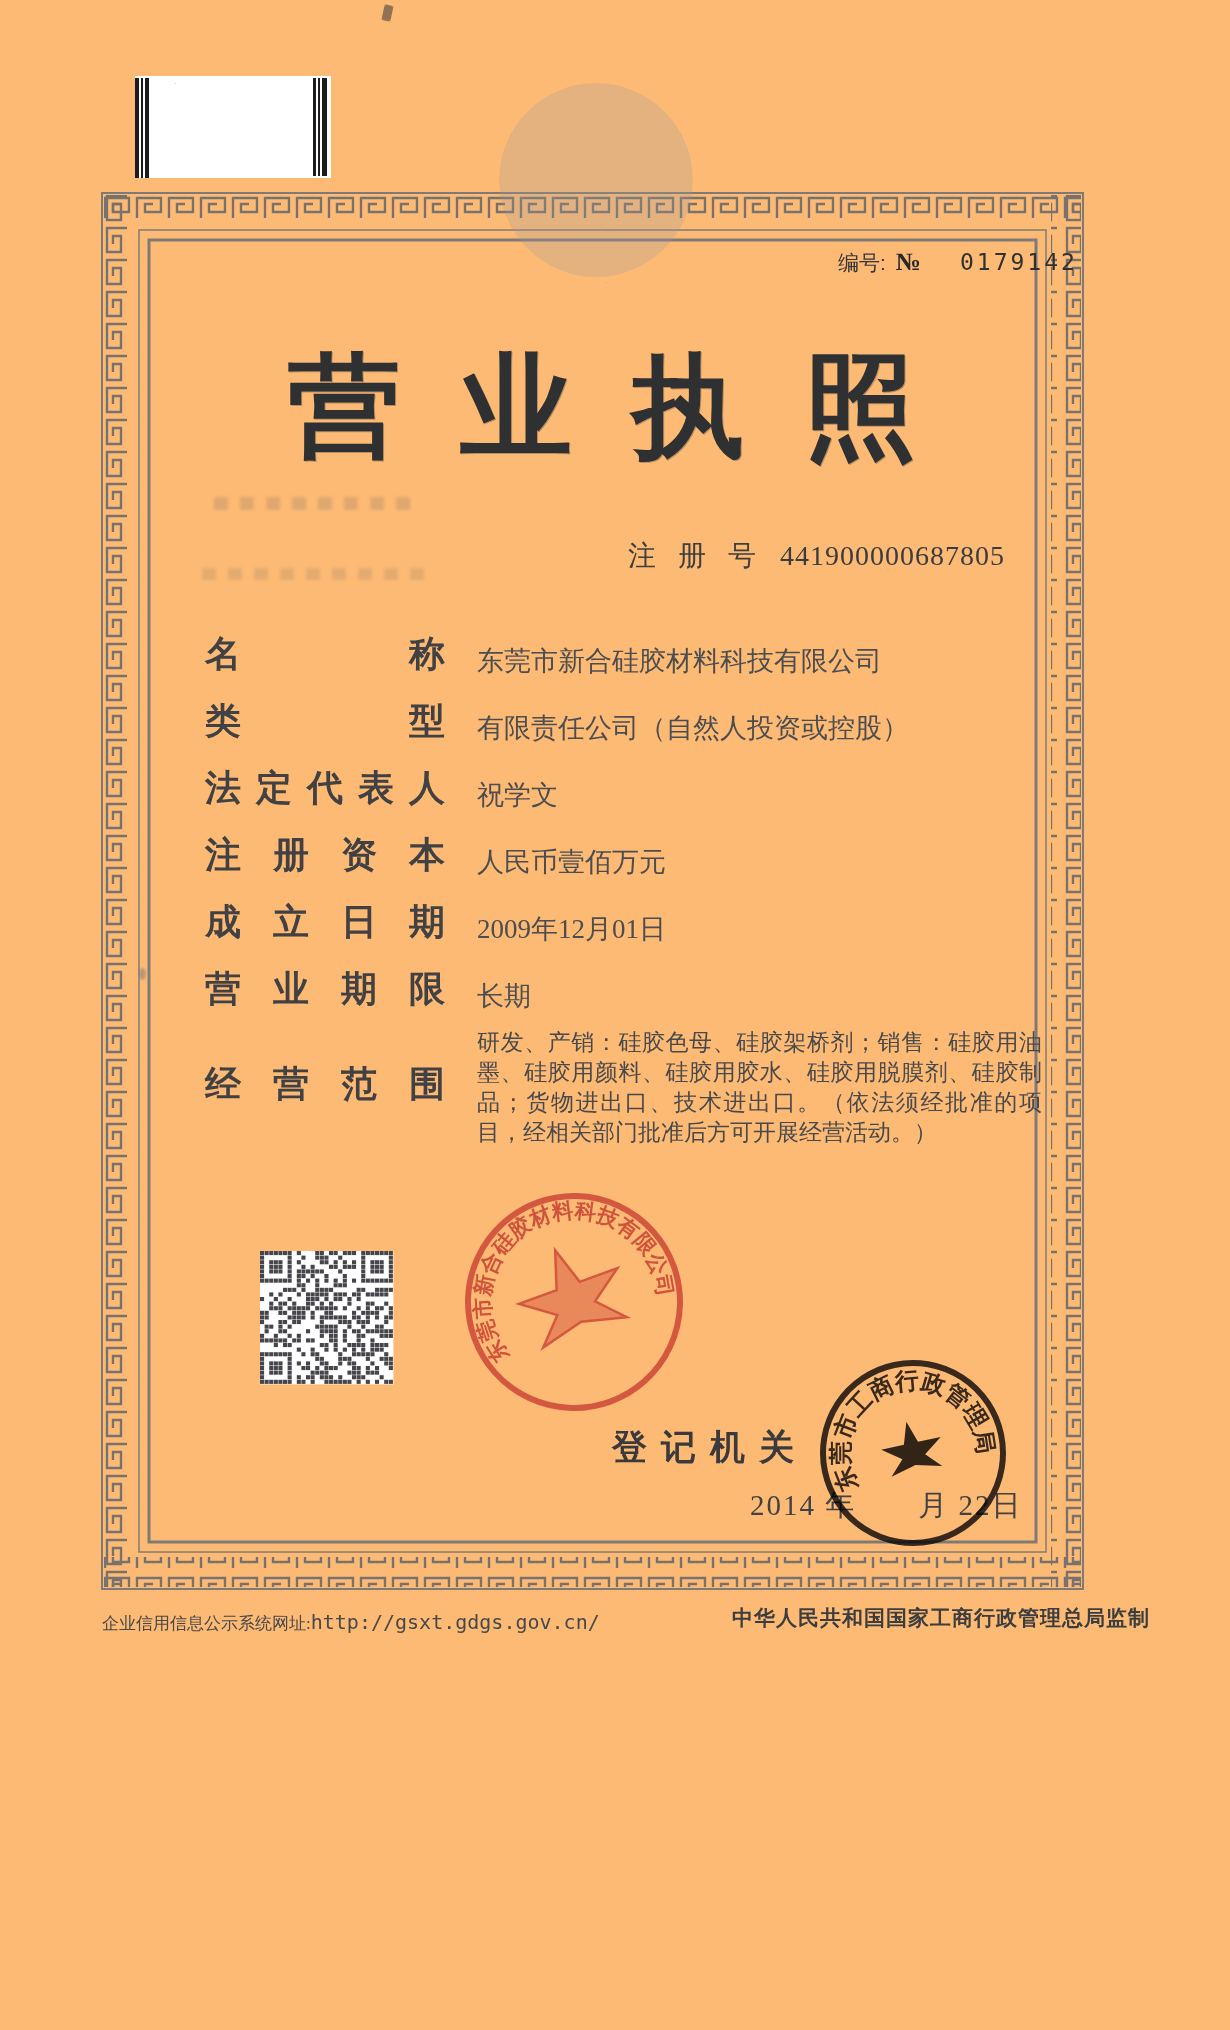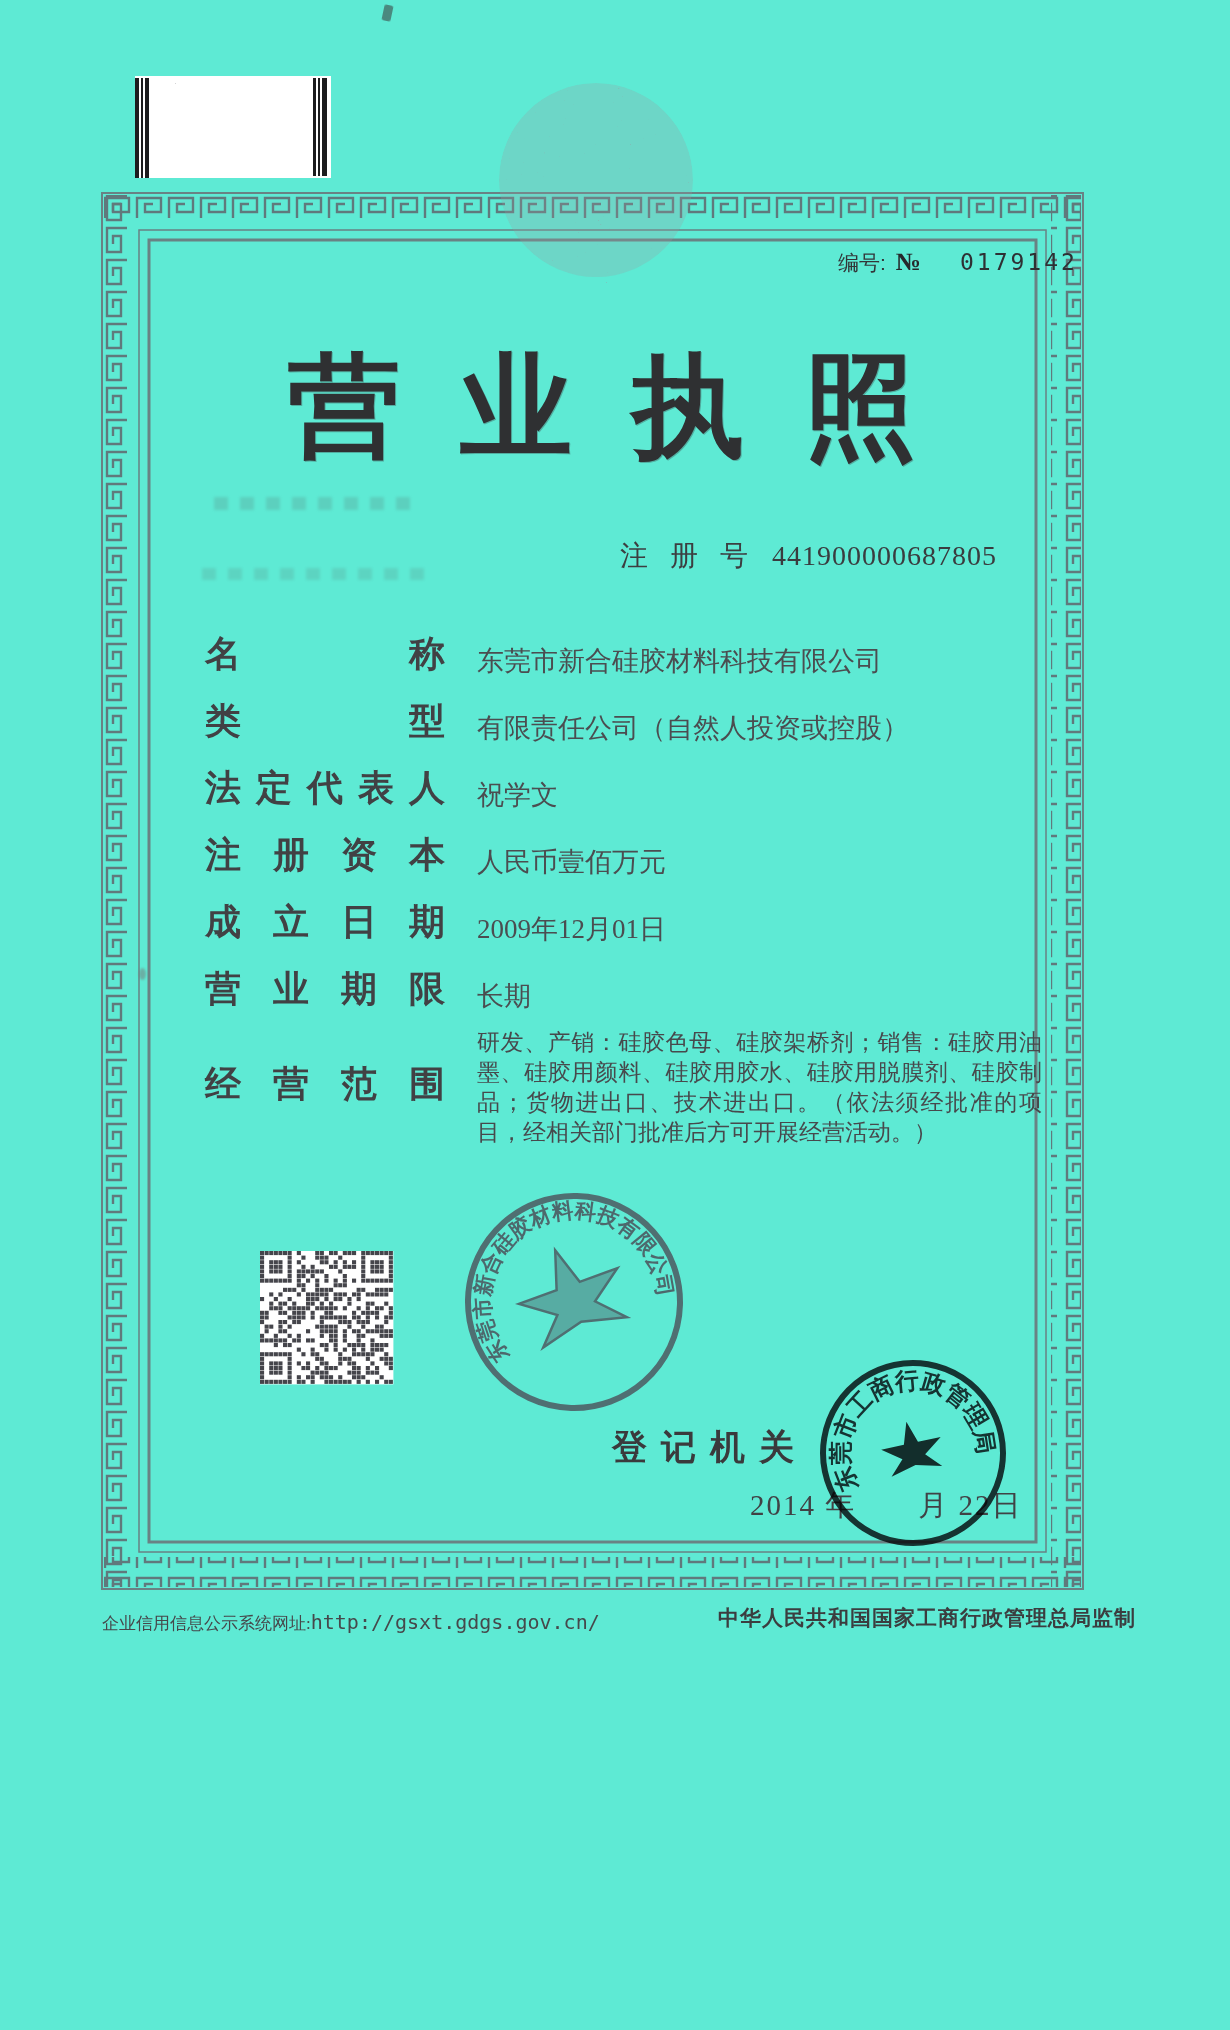--- a/index.html
+++ b/index.html
@@ -1,34 +1,34 @@
 <!DOCTYPE html>
 <html><head>
 <meta charset="utf-8">
 <style>
   html,body{margin:0;padding:0;background:#e9e9e7;}
-  .scan-page{position:relative;width:1230px;height:2030px;background:#5eead4;overflow:hidden;
+  .scan-page{position:relative;width:1230px;height:2030px;background:#fdba74;overflow:hidden;
     font-family:"Liberation Serif","DejaVu Serif",serif;color:#3f3f41;}
 
   .border-frame{position:absolute;left:101px;top:192px;opacity:.85;z-index:1;}
   .emblem{position:absolute;left:492px;top:80px;z-index:2;}
   .barcode{position:absolute;left:135px;top:76px;z-index:2;}
 
   .serial{position:absolute;left:838px;top:248px;display:flex;align-items:baseline;gap:10px;z-index:2;}
   .serial-label{font-size:21px;color:#333538;font-family:"Liberation Sans","DejaVu Sans",sans-serif;}
   .serial-no{font-size:25px;font-weight:bold;color:#26282b;}
   .serial-num{font-size:23px;font-family:"DejaVu Sans Mono",monospace;letter-spacing:3px;color:#2e3033;margin-left:29px;}
 
   .license-title{position:absolute;left:288px;top:342px;width:628px;height:140px;
     font-size:112px;line-height:130px;font-weight:900;color:#2f3032;
     font-family:"Liberation Sans","DejaVu Sans",sans-serif;
     text-align:justify;text-align-last:justify;z-index:2;text-shadow:1px 1px 0 rgba(60,60,62,.35);}
 
   .regline{position:absolute;left:620px;top:537px;display:flex;align-items:baseline;z-index:2;}
-  .reg-label{width:128px;font-size:28px;color:#3c3e40;text-align:justify;text-align-last:justify;flex:none;}
+  .reg-label{width:128px;font-size:28px;color:#3c3e40;text-align:justify;text-align-last:justify;flex:none;margin-left:8px;}
   .reg-number{margin-left:24px;font-size:28px;letter-spacing:1px;color:#3a3c3f;}
 
   .fields{position:absolute;left:205px;top:612px;width:880px;z-index:2;}
   .field-row{display:flex;align-items:flex-end;height:67px;}
   .field-row.scope{align-items:center;height:auto;margin-top:6px;}
   .field-label{width:240px;flex:none;font-size:36px;font-weight:600;color:#414144;
     text-align:justify;text-align-last:justify;}
   .field-value{margin-left:32px;font-size:27px;color:#4b4d50;white-space:nowrap;}
   .scope .field-value{width:565px;font-size:23px;line-height:30px;text-align:justify;
     margin-top:8px;white-space:normal;color:#47494c;}
@@ -39,21 +39,21 @@
 
   .company-seal{position:absolute;left:424px;top:1152px;transform:rotate(-20deg);
     mix-blend-mode:multiply;opacity:.78;z-index:3;}
   .registry-seal{position:absolute;left:788px;top:1328px;transform:rotate(-12deg);
     mix-blend-mode:multiply;opacity:.9;z-index:4;}
 
   .qr{position:absolute;left:260px;top:1251px;z-index:2;}
 
   .footer-left{position:absolute;left:102px;top:1610px;font-size:17px;color:#46484b;z-index:2;}
   .footer-left .url{font-family:"DejaVu Sans Mono",monospace;font-size:20px;}
-  .footer-right{position:absolute;left:700px;top:1604px;width:436px;text-align:right;
+  .footer-right{position:absolute;left:732px;top:1604px;width:436px;
     font-size:21px;font-weight:600;letter-spacing:1px;color:#3b3d3f;z-index:2;}
 
   .smudge{position:absolute;filter:blur(1.5px);opacity:.17;z-index:2;
     background:repeating-linear-gradient(90deg,#555 0 14px,transparent 14px 26px);}
   .smudge-1{left:214px;top:497px;width:205px;height:13px;}
   .smudge-2{left:202px;top:568px;width:225px;height:12px;opacity:.14;}
   .mark-comma{position:absolute;left:139px;top:968px;width:7px;height:12px;background:#777;
     border-radius:50%;filter:blur(1px);opacity:.5;z-index:2;}
   .mark-top{position:absolute;left:383px;top:5px;width:9px;height:16px;background:#3a3a3a;
     border-radius:2px;transform:rotate(12deg);opacity:.55;filter:blur(.5px);z-index:2;}

